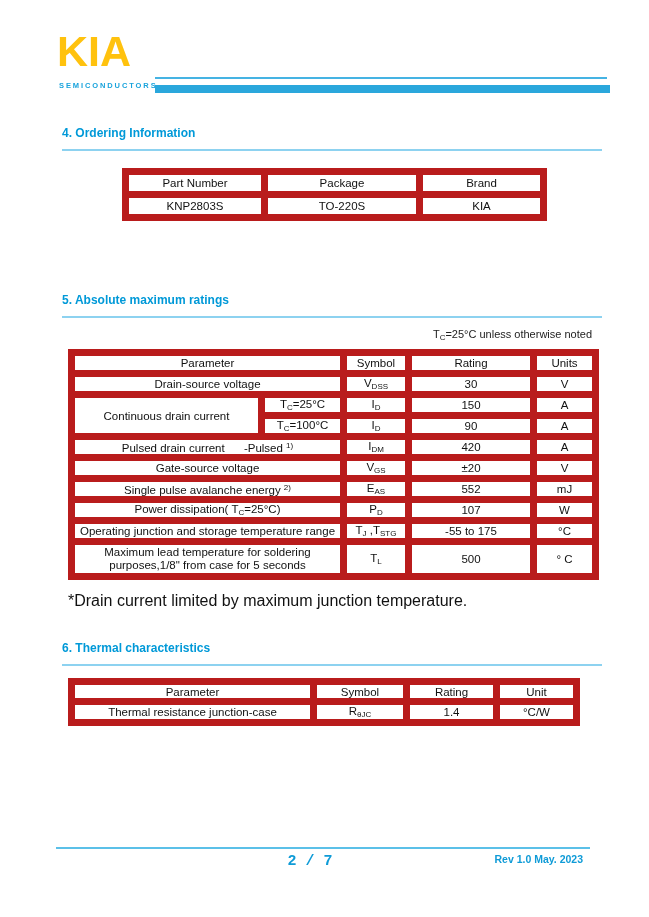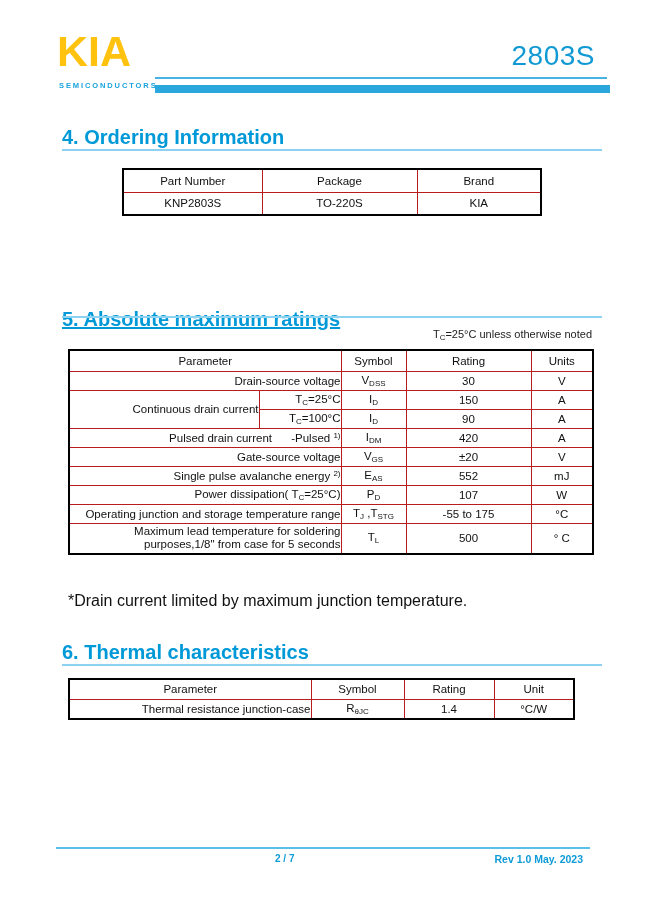--- a/index.html
+++ b/index.html
@@ -12,29 +12,29 @@
 
   
   .logo{position:absolute;left:57px;top:30px;font-size:43px;font-weight:800;color:#ffc20e;letter-spacing:0px;line-height:1;}
   .logo-sub{position:absolute;left:59px;top:81px;font-size:7.5px;font-weight:700;color:#19a3dc;letter-spacing:1.9px;}
   .hdr-mid{position:absolute;left:155px;top:36px;font-size:12.5px;font-weight:700;color:#0f9bd7;line-height:18px;}
   .part-no{position:absolute;right:54px;top:40px;font-size:28px;font-weight:400;color:#1199d4;letter-spacing:0.5px;}
   .hdr-thin{position:absolute;left:155px;top:77px;width:452px;height:2px;background:#45b3e3;}
   .hdr-bar{position:absolute;left:155px;top:85px;width:455px;height:8px;background:#2aa7dc;}
 
   
-  .sec-title{position:absolute;left:62px;font-size:20px;font-weight:700;color:#0099d8;}
+  .sec-title{position:absolute;left:62px;font-size:12px;font-weight:700;color:#0099d8;}
   .sec-rule{position:absolute;left:62px;width:540px;height:2px;background:#8dd2f0;}
 
   
   table{border-collapse:collapse;table-layout:fixed;font-size:11.5px;color:#111;}
-  td,th{border:1px solid #b91c1c;padding:0;font-weight:400;overflow:hidden;}
+  td,th{border:7px solid #b91c1c;padding:0;font-weight:400;overflow:hidden;}
   table.framed{border:2px solid #000;}
   .t-c{text-align:center;}
-  .t-l{text-align:right;padding-left:0;}
+  .t-l{text-align:center;padding-left:0;}
   sub{font-size:8px;vertical-align:-2px;}
   sup{font-size:8px;vertical-align:4px;}
 
   .ordering-table{position:absolute;left:122px;top:168px;width:418px;}
   .ordering-table tr{height:23px;}
 
   .note{position:absolute;right:57px;top:328px;font-size:11px;color:#222;}
 
   .absmax-table{position:absolute;left:68px;top:349px;width:524px;}
   .absmax-table tr{height:19px;}
@@ -42,31 +42,30 @@
   .absmax-table tr.tall{height:31px;}
   .absmax-table td.wrap{line-height:13px;padding-top:1px;padding-bottom:1px;}
 
   .footnote{position:absolute;left:68px;top:592px;font-size:16px;color:#111;}
 
   .thermal-table{position:absolute;left:68px;top:678px;width:505px;}
   .thermal-table tr{height:20px;}
 
   
   .ftr-line{position:absolute;left:56px;top:847px;width:534px;height:2px;background:#5bc0e8;}
-  .ftr-page{position:absolute;left:275px;top:853px;width:70px;text-align:left;font-size:10px;font-weight:700;color:#0f9bd7;}
+  .ftr-page{position:absolute;left:275px;top:853px;width:70px;text-align:center;font-size:15px;font-weight:700;color:#0f9bd7;font-family:Liberation Mono, monospace;}
   .ftr-rev{position:absolute;right:66px;top:853px;font-size:10.5px;font-weight:700;color:#0f9bd7;}
 </style>
 </head>
 <body>
 
 <div class="page">
 
   <div class="logo">KIA</div>
   <div class="logo-sub">SEMICONDUCTORS</div>
-  <div class="part-no">2803S</div>
   <div class="hdr-thin"></div>
   <div class="hdr-bar"></div>
 
   <div class="sec-title" style="top:126px;">4. Ordering Information</div>
   <div class="sec-rule" style="top:149px;"></div>
 
   <table class="ordering-table framed">
     <colgroup>
         <col style="width:139px">
         <col style="width:155px">
@@ -79,21 +78,21 @@
       <th class="t-c">Brand</th>
     </tr>
     <tr>
       <td class="t-c">KNP2803S</td>
       <td class="t-c">TO-220S</td>
       <td class="t-c">KIA</td>
     </tr>
   </tbody>
     </table>
 
-  <div class="sec-title" style="top:308px;text-decoration:underline;">5. Absolute maximum ratings</div>
+  <div class="sec-title" style="top:293px;">5. Absolute maximum ratings</div>
   <div class="sec-rule" style="top:316px;"></div>
   <div class="note">T<sub>C</sub>=25°C unless otherwise noted</div>
 
   <table class="absmax-table framed">
     <colgroup>
         <col style="width:190px">
         <col style="width:82px">
         <col style="width:65px">
         <col style="width:125px">
         <col style="width:62px">

